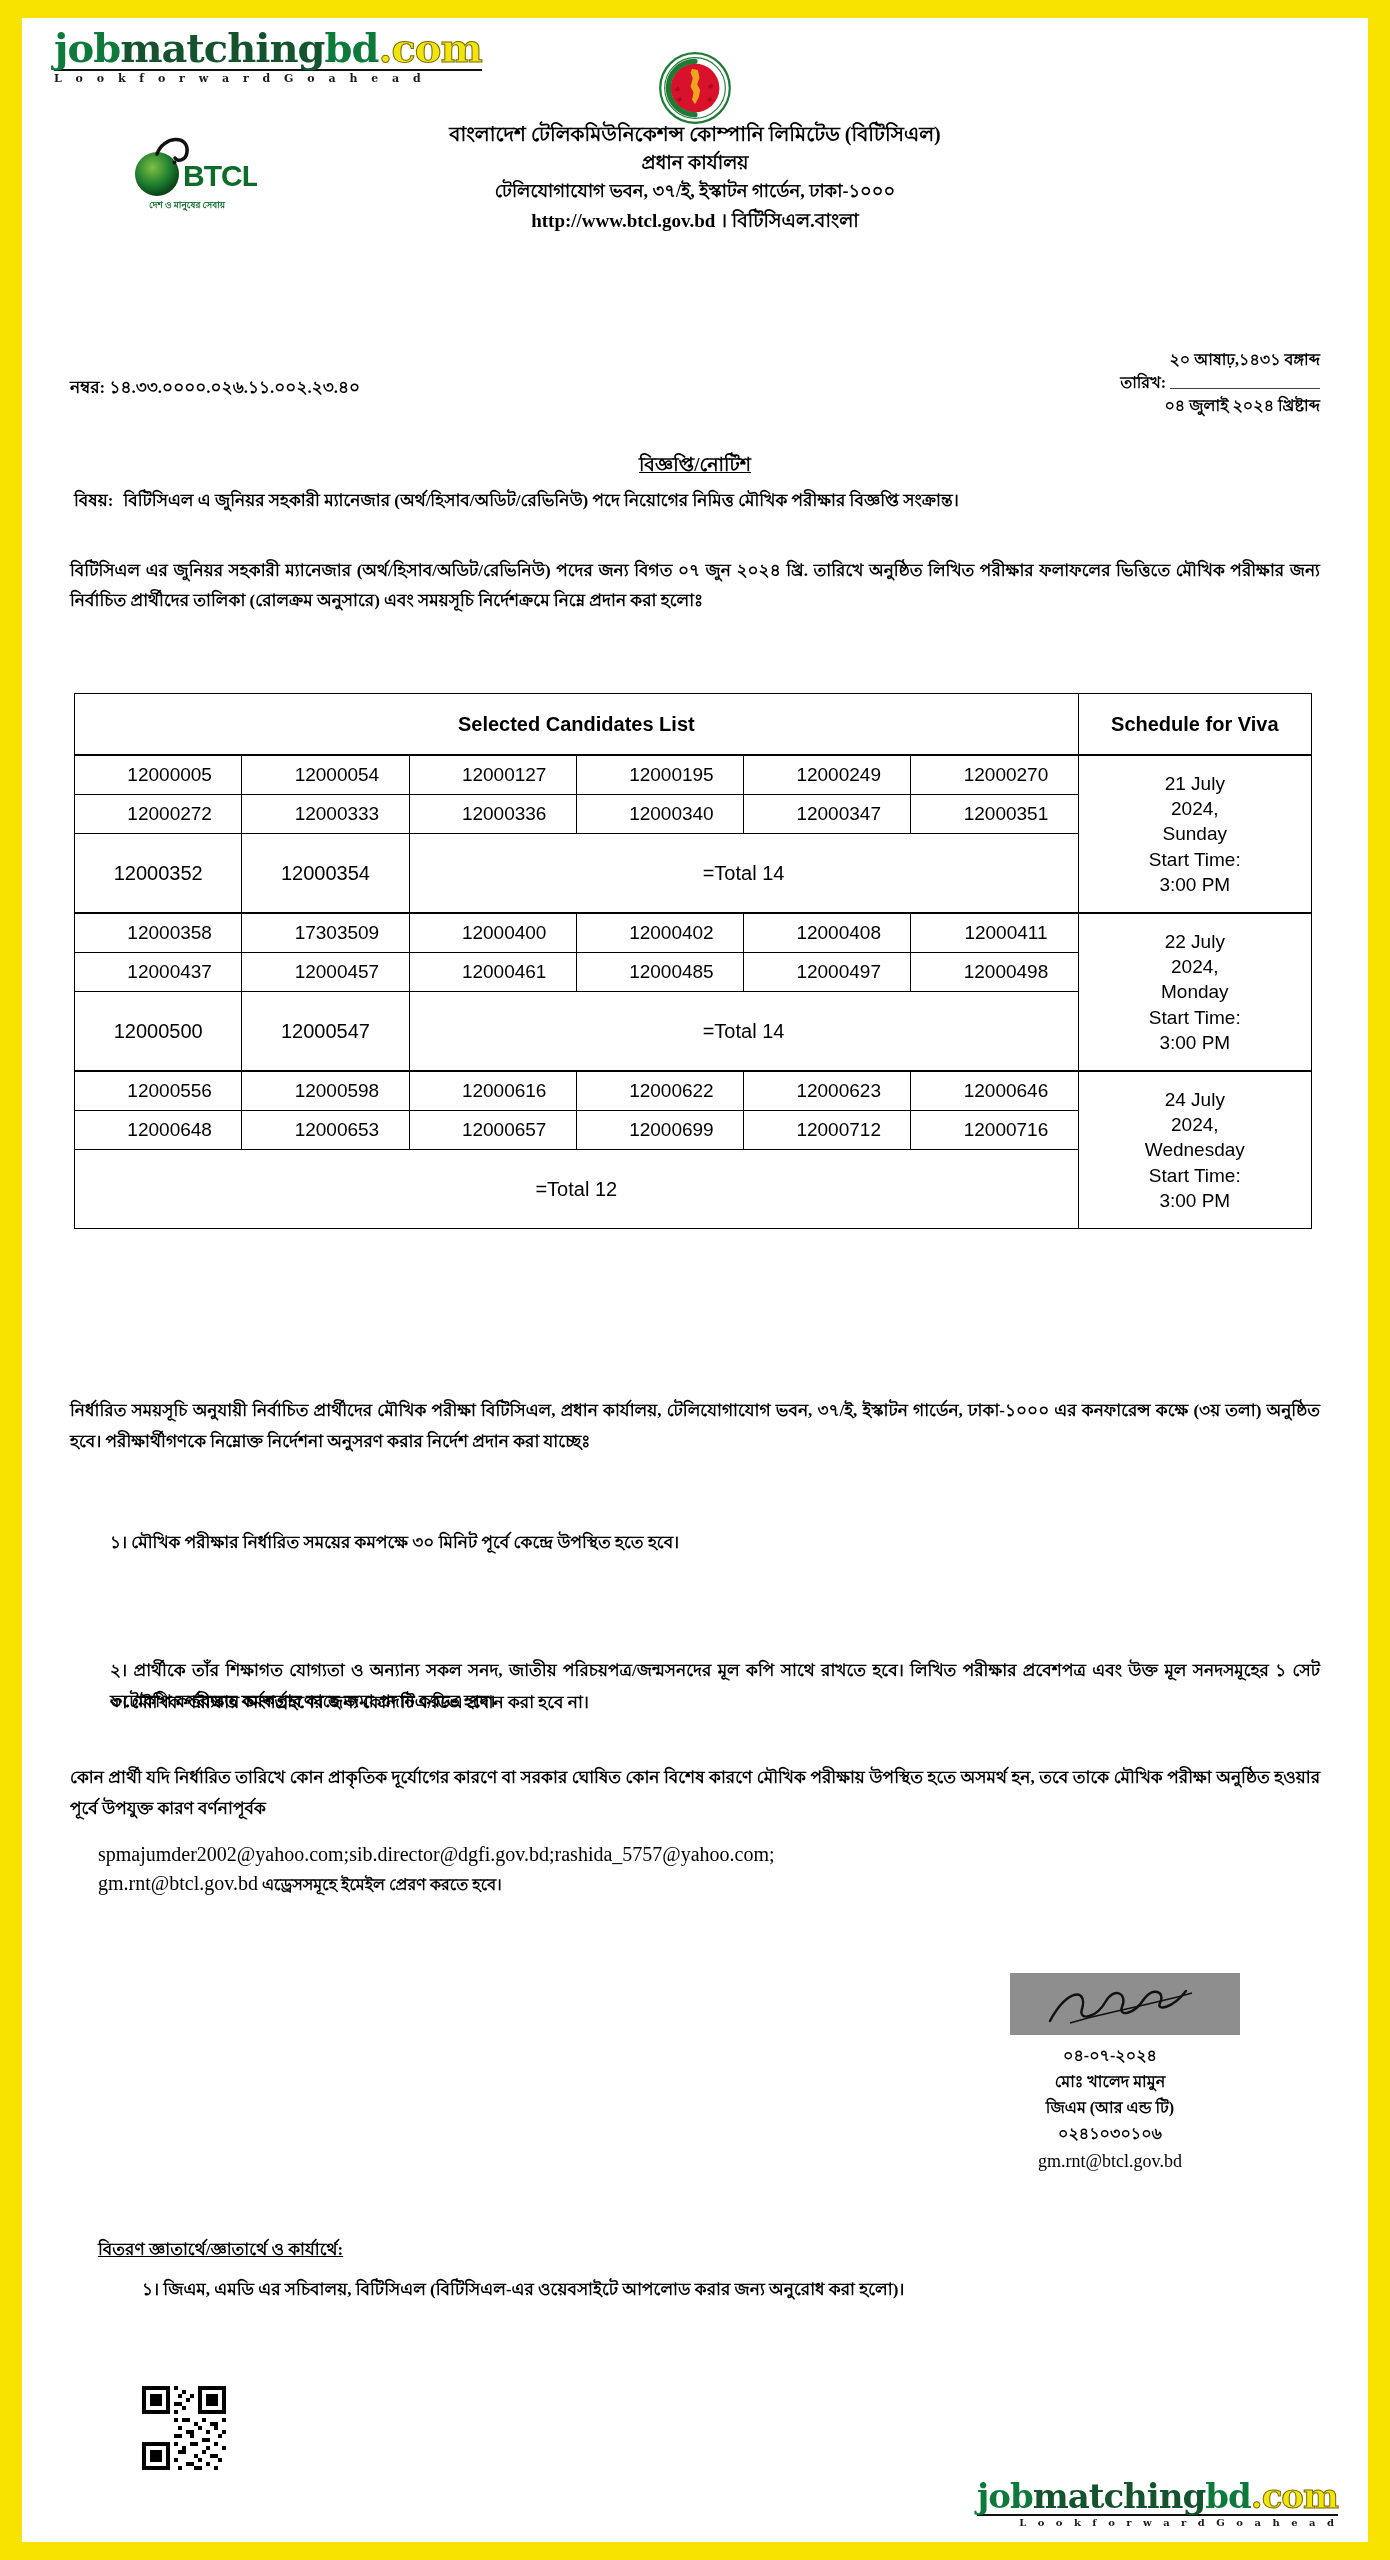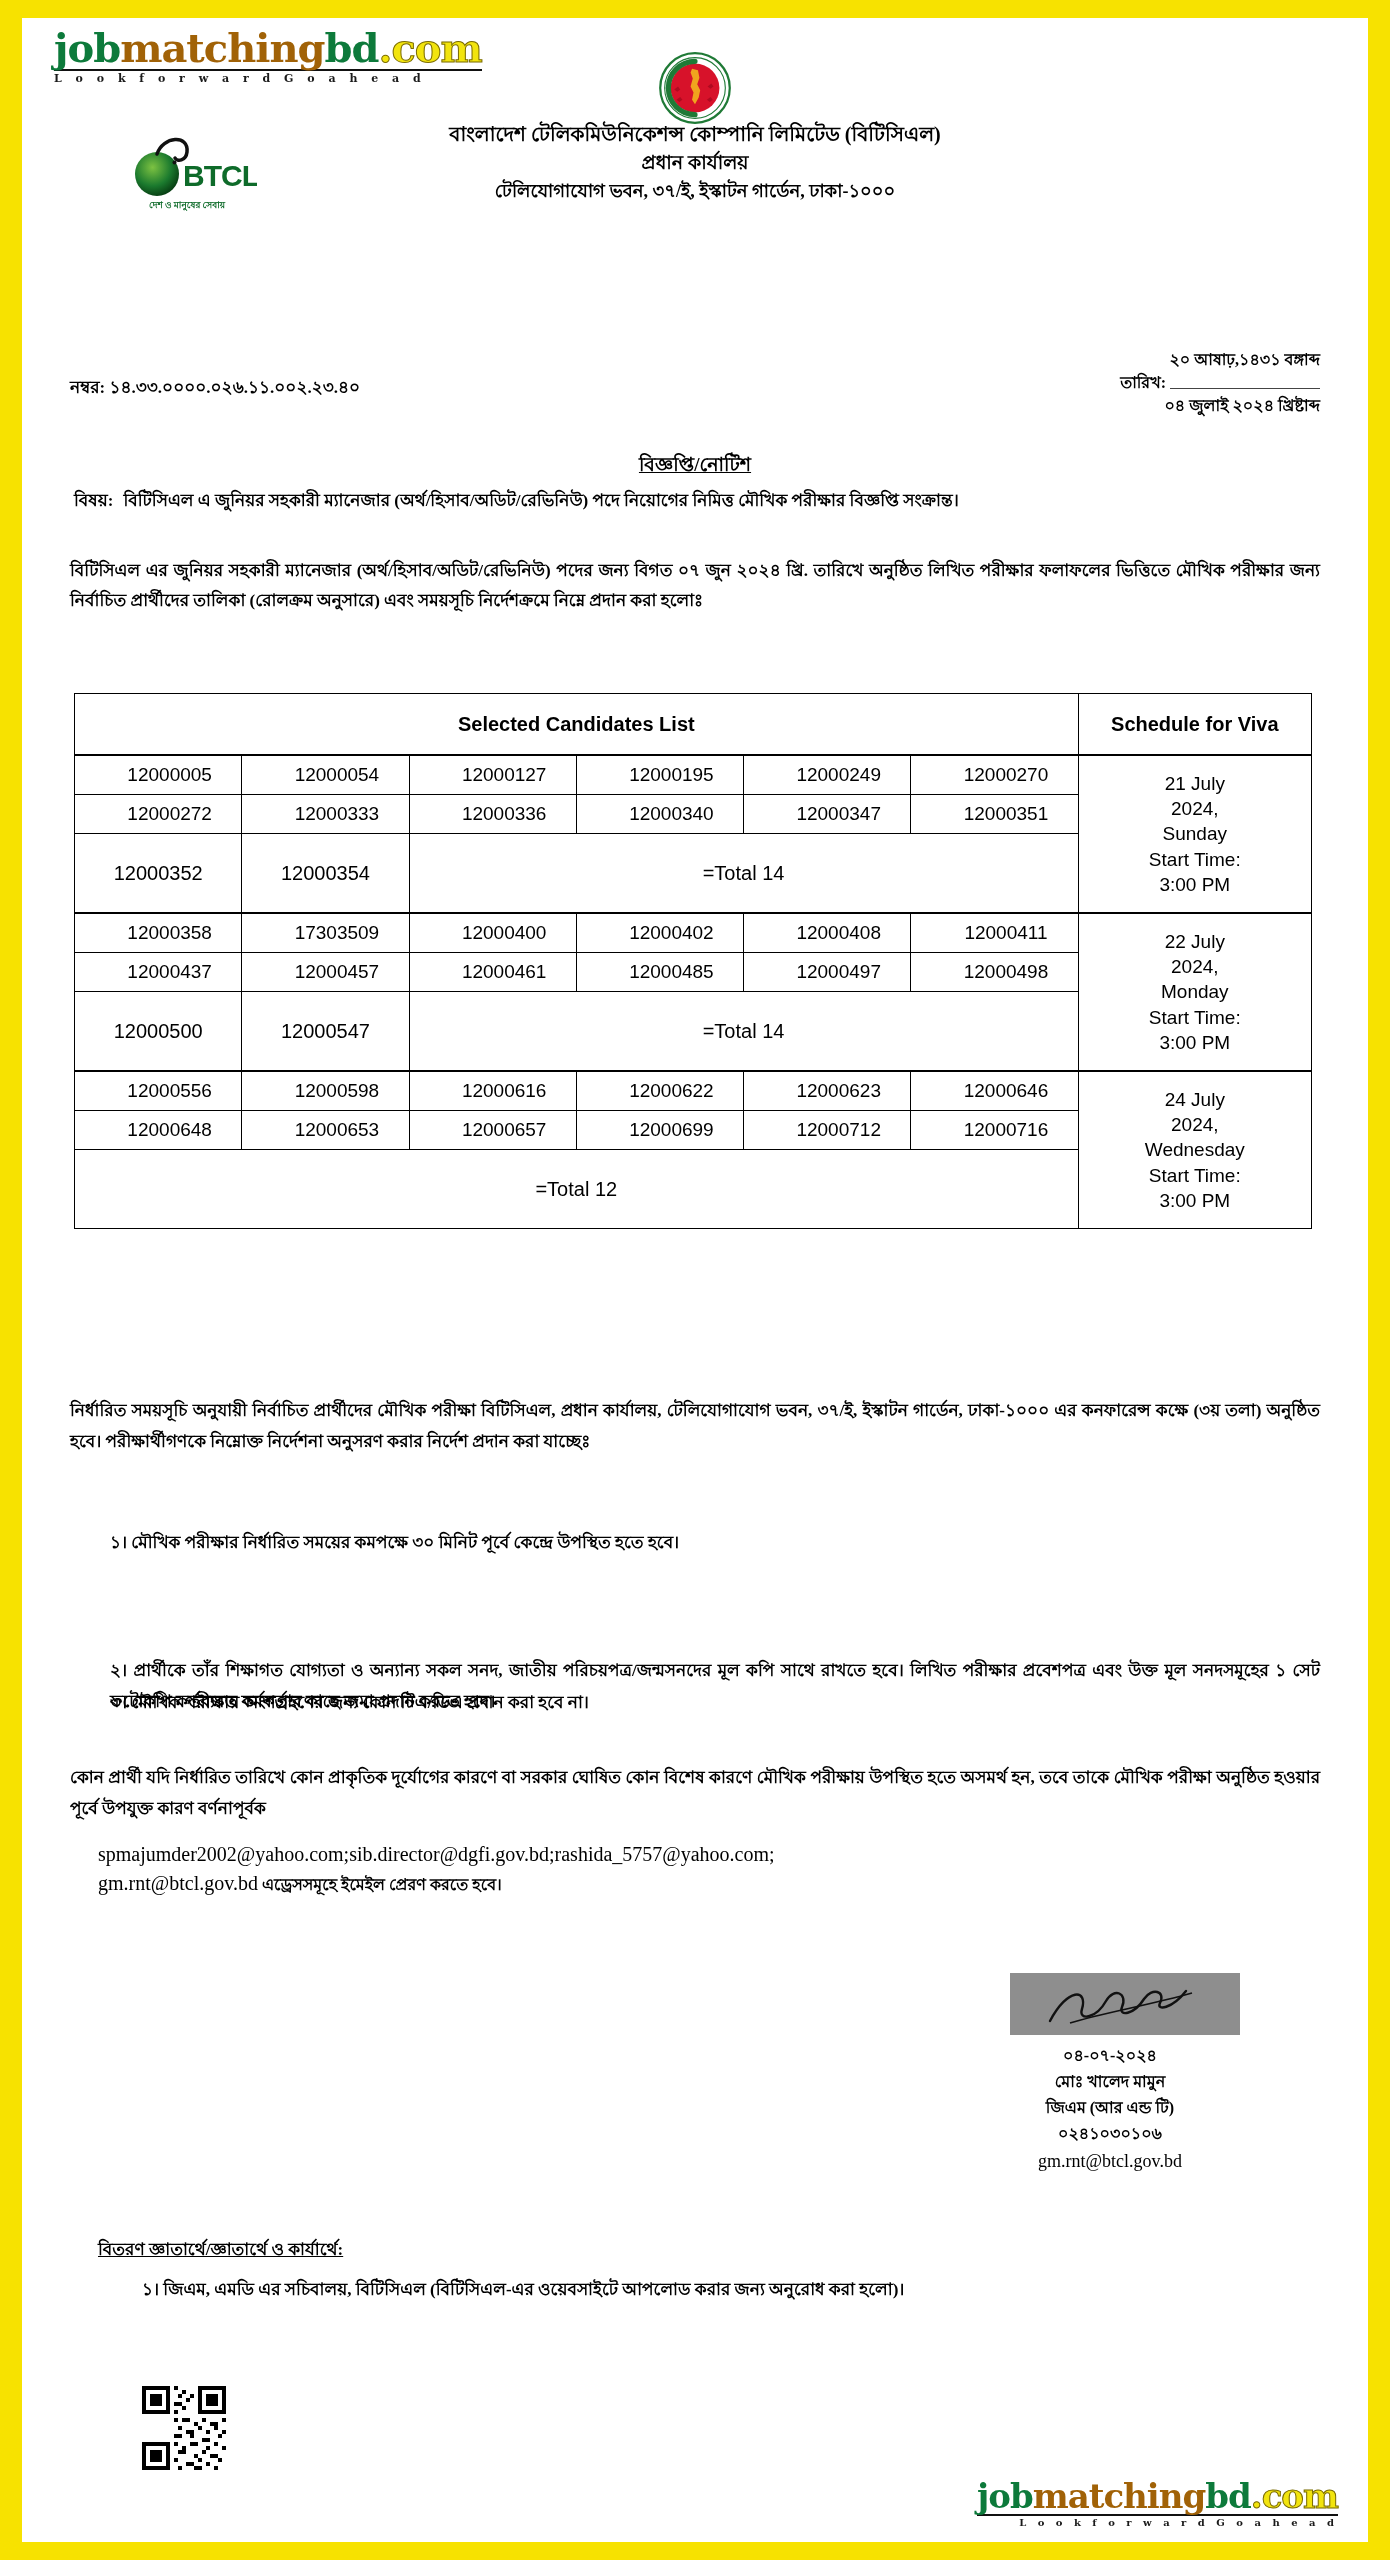--- a/index.html
+++ b/index.html
@@ -25,21 +25,21 @@
     background:#fff;
   }
 
   
   .jm-logo{font-family:"DejaVu Serif", serif;font-weight:bold;letter-spacing:-1px;line-height:1;}
   .jm-top{position:absolute;left:32px;top:10px;}
   .jm-top .jm-word{font-size:40px;}
   .jm-bot{position:absolute;right:30px;bottom:14px;text-align:right;}
   .jm-bot .jm-word{font-size:34px;}
   .g{color:#0d7a3b;}
-  .r{color:#a16207;margin-top:20px;}
+  .r{color:#14532d;margin-top:20px;}
   .y{color:#f2e40e;-webkit-text-stroke:1px #7a6b00;}
   .jm-rule{border-top:2px solid #111;margin-top:1px;}
   .jm-tag{
     font-family:"DejaVu Serif", serif;
     font-size:11px;letter-spacing:5px;color:#1a1a1a;
     margin-top:2px;font-weight:bold;
   }
   .jm-bot .jm-tag{font-size:10px;letter-spacing:4px;}
 
   
@@ -208,20 +208,25 @@
       <circle cx="47.5" cy="34.5" r="2" fill="#111"></circle>
       <text x="56" y="58" font-family="Liberation Sans, sans-serif" font-size="30" font-weight="bold" fill="#0e6b2a" letter-spacing="-1">BTCL</text>
       <text x="22" y="80" font-family="Liberation Serif, serif" font-size="9" font-weight="bold" fill="#0e6b2a">দেশ ও মানুষের সেবায়</text>
     </svg>
   </div>
 
   <div class="head">
     <div class="bn l1">বাংলাদেশ টেলিকমিউনিকেশন্স কোম্পানি লিমিটেড (বিটিসিএল)</div>
     <div class="bn l2">প্রধান কার্যালয়</div>
     <div class="bn l3">টেলিযোগাযোগ ভবন, ৩৭/ই, ইস্কাটন গার্ডেন, ঢাকা-১০০০</div>
+    <div class="l4">
+      <span class="url">http://www.btcl.gov.bd</span>
+      <span>।</span>
+      <span class="bn">বিটিসিএল.বাংলা</span>
+    </div>
   </div>
 
   <div class="memo">
     <div class="memo-no bn">
       <span>নম্বর:</span>
       <span>১৪.৩৩.০০০০.০২৬.১১.০০২.২৩.৪০</span>
     </div>
     <div class="memo-date bn">
       <div>২০ আষাঢ়,১৪৩১ বঙ্গাব্দ</div>
       <div class="drow">

